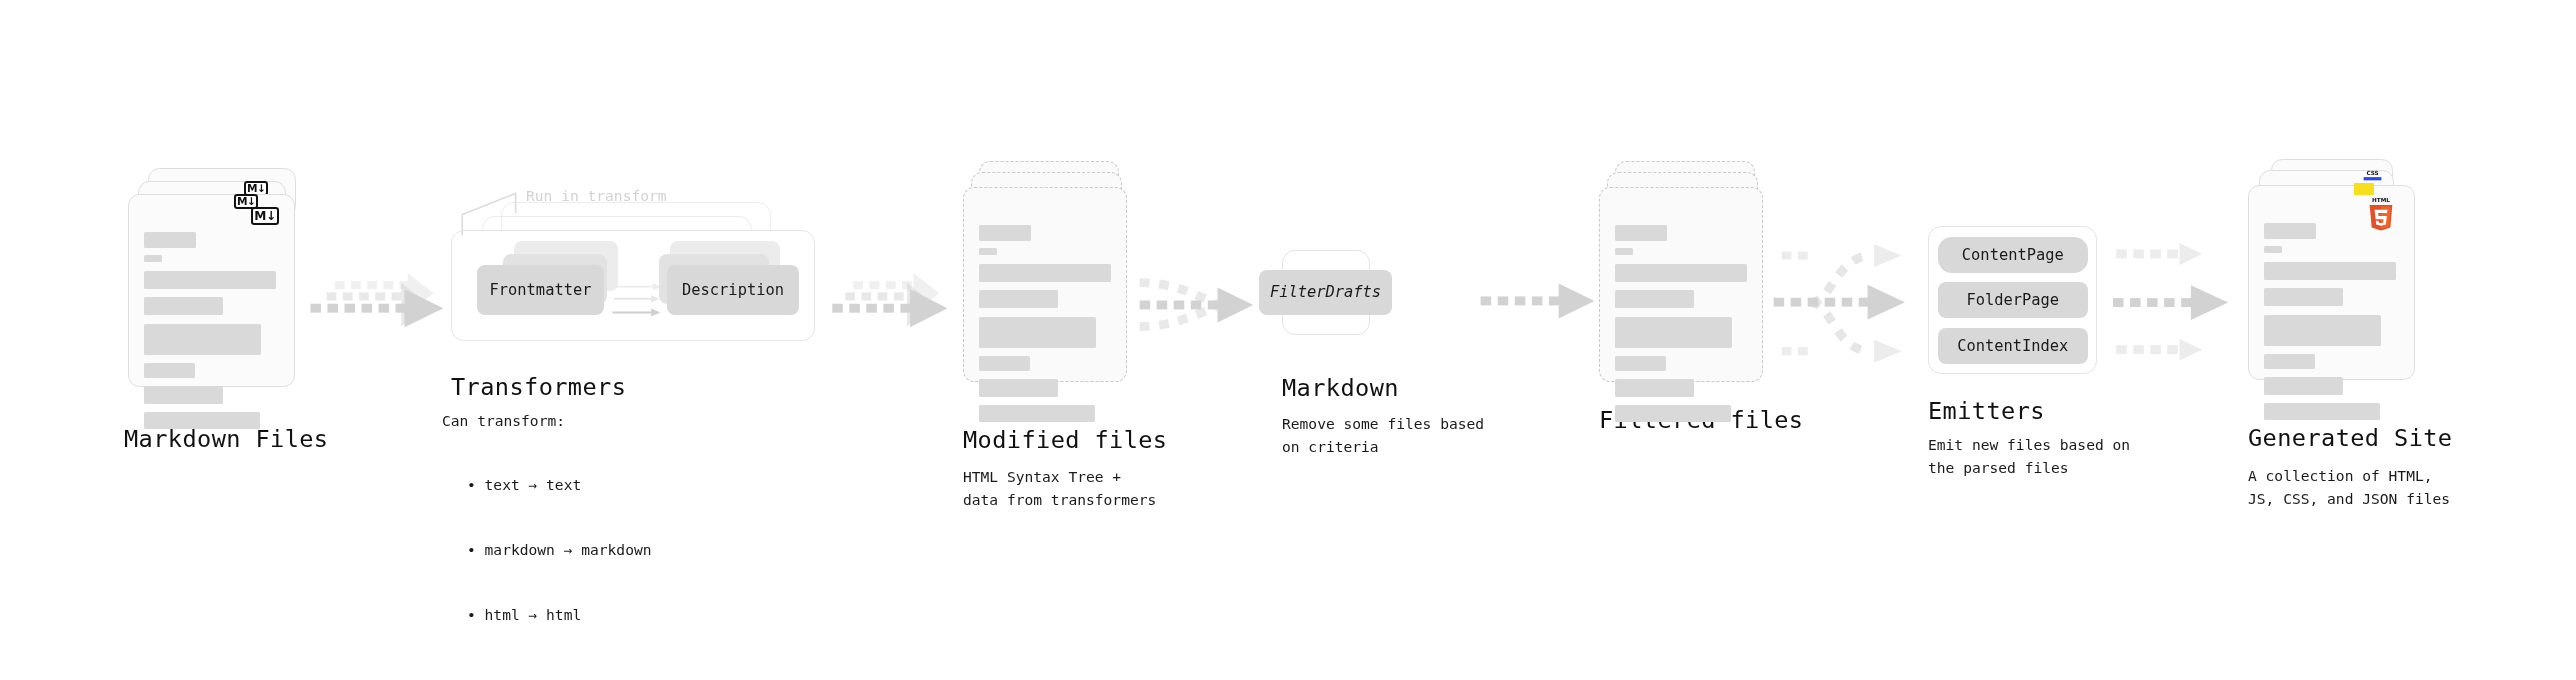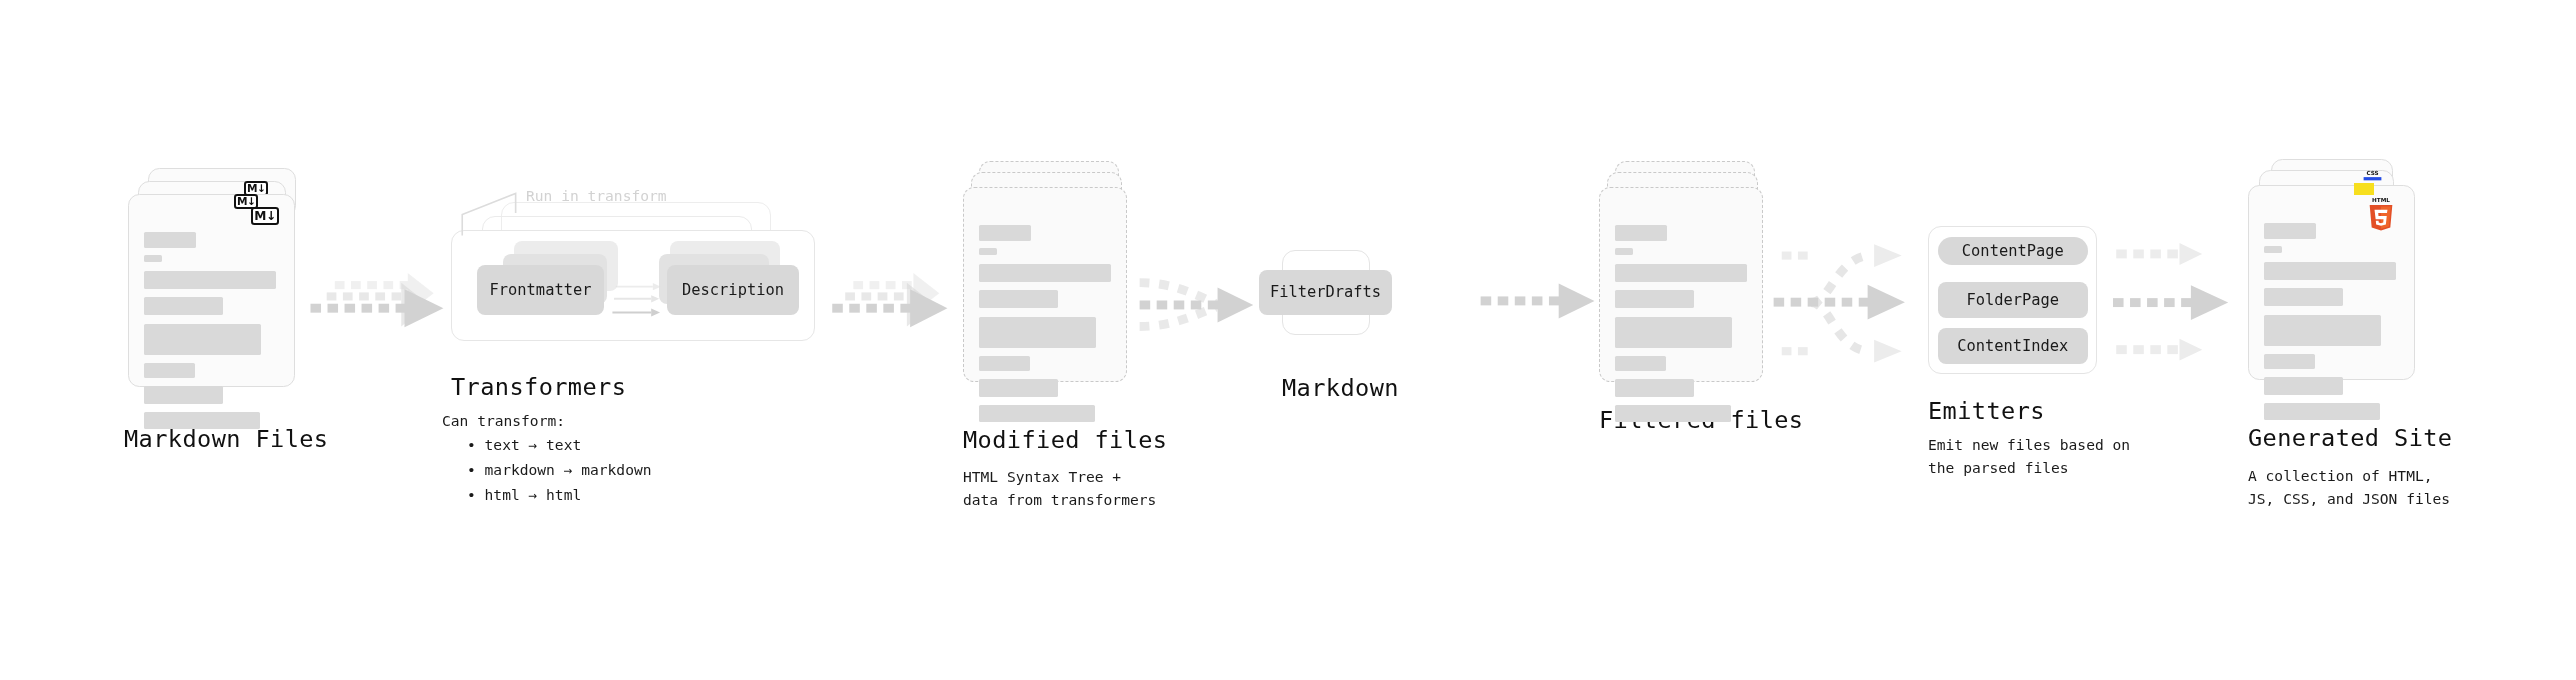--- a/index.html
+++ b/index.html
@@ -81,21 +81,21 @@
     line-height: 1.55;
     white-space: pre;
   }
   .sub-note {
     position: absolute;
     font-size: 14.6px;
     color: #d2d2d2;
     white-space: nowrap;
   }
   .bullets { list-style: none; }
-  .bullets li { white-space: pre; }
+  .bullets li { white-space: pre; margin-top: 40px; }
 
   
   .arrow { position: absolute; }
   svg { display: block; overflow: visible; }
 </style>
 </head>
 <body>
 
 <div id="stage">
 
@@ -264,28 +264,29 @@
         <rect x="44" y="40" width="13" height="11"></rect>
           <rect x="65" y="40" width="13" height="11"></rect>
         <rect x="86" y="40" width="13" height="11"></rect>
         <polygon points="98,24 142,45.5 98,67"></polygon>
       </g>
     </svg>
   </div>
 
   <div class="node" style="left:1282px; top:250px;">
     <div class="group-box" style="left:0; top:0; width:88px; height:85px;"></div>
-    <div class="chip" style="position:absolute; left:-23px; top:19.5px; width:133px; height:45px;">
+    <div class="chip" style="position:absolute; left:-23px; top:19.5px; width:133px; height:45px;font-style:italic;">
       <span>FilterDrafts</span>
     </div>
   </div>
 
   <div class="group-box" style="left:1260px; top:250px; width:133px; height:85px; z-index:-1;"></div>
 
   <div class="title" style="left:1282px; top:374px;">Markdown</div>
+  <div class="caption" style="left:1282px; top:413px;"><span>Remove some files based</span><br><span>on criteria</span></div>
 
   <div class="arrow" style="left:1479px; top:280px;">
     <svg width="122" height="41" viewBox="0 0 150 50">
       <g fill="#d2d2d2">
         <rect x="2" y="20" width="13" height="11"></rect>
           <rect x="23" y="20" width="13" height="11"></rect>
         <rect x="44" y="20" width="13" height="11"></rect>
           <rect x="65" y="20" width="13" height="11"></rect>
         <rect x="86" y="20" width="13" height="11"></rect>
         <polygon points="98,4 142,25.5 98,47"></polygon>
@@ -336,21 +337,21 @@
           <rect x="65" y="86" width="13" height="11"></rect>
         <rect x="86" y="86" width="13" height="11"></rect>
           <rect x="107" y="86" width="13" height="11"></rect>
         <polygon points="118,70 164,91.5 118,113"></polygon>
       </g>
     </svg>
   </div>
 
   <div class="node" style="left:1928px; top:226px;">
     <div class="group-box" style="left:0; top:0; width:169px; height:148px;"></div>
-    <div class="chip" style="position:absolute; left:9.8px; top:10.6px; width:150px; height:28px;border-radius:14px;">
+    <div class="chip" style="position:absolute; left:9.8px; top:10.6px; width:150px; height:36px;border-radius:14px;">
       <span>ContentPage</span>
     </div>
     <div class="chip" style="position:absolute; left:9.8px; top:56px; width:150px; height:36px;">
       <span>FolderPage</span>
     </div>
     <div class="chip" style="position:absolute; left:9.8px; top:102px; width:150px; height:36px;">
       <span>ContentIndex</span>
     </div>
   </div>
   <div class="title" style="left:1928px; top:397px;">Emitters</div>

